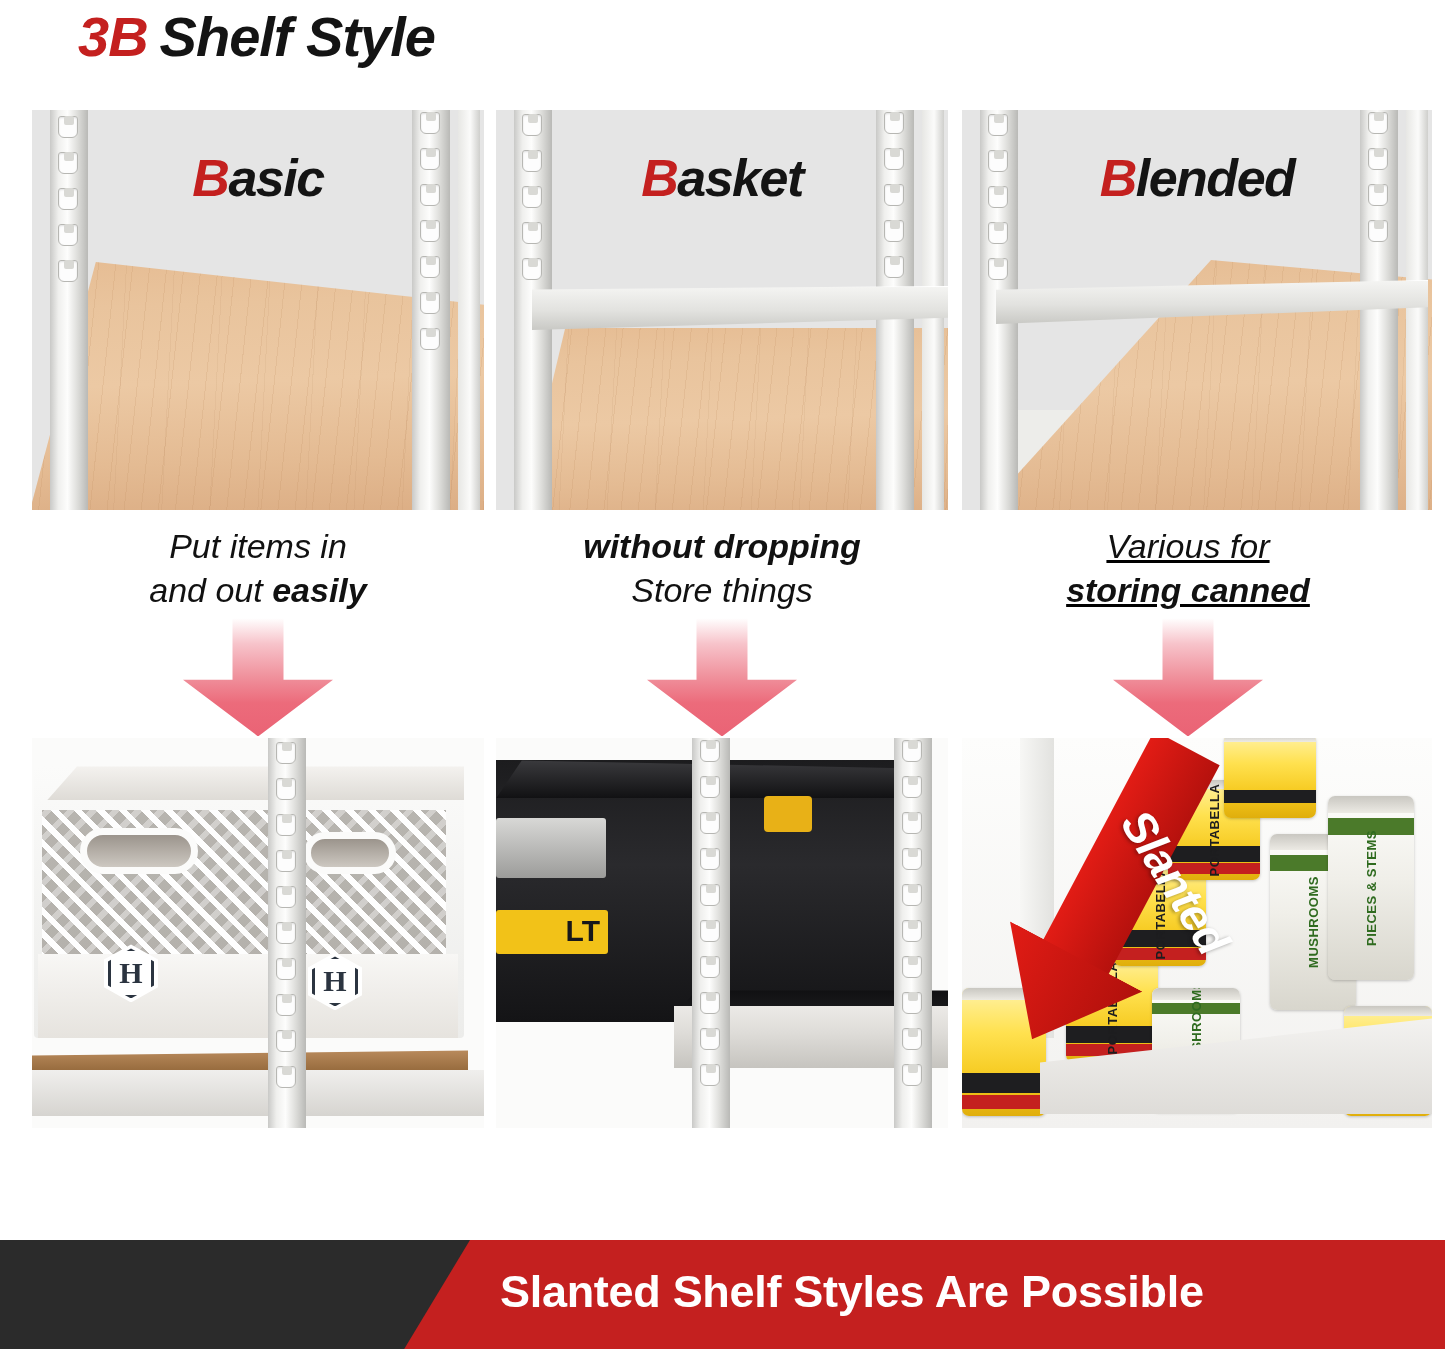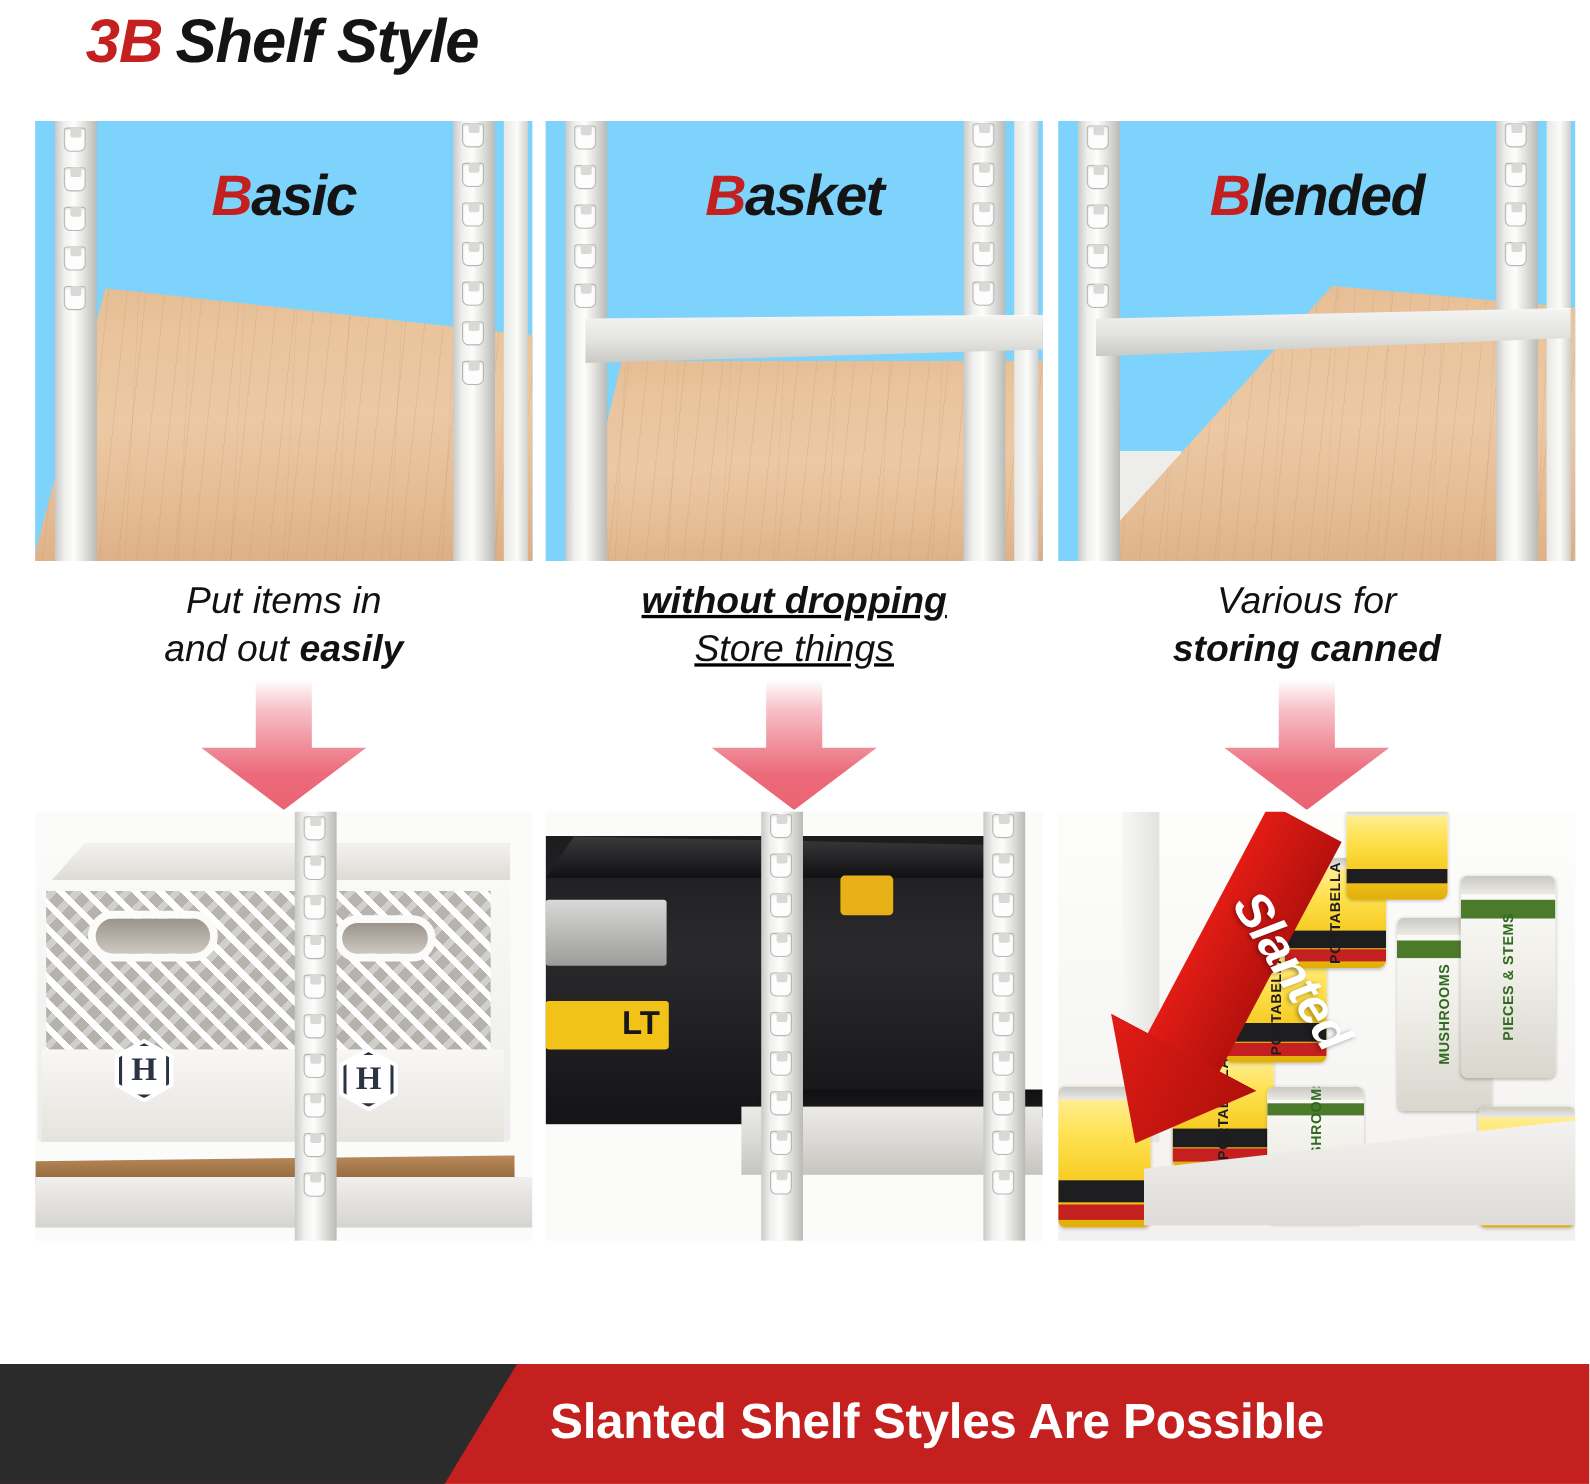--- a/index.html
+++ b/index.html
@@ -18,27 +18,27 @@
     font-size:56px; font-weight:bold; font-style:italic;
     letter-spacing:-1px; white-space:nowrap;
   }
   .title .red { color:#c4201f; }
   .title .blk { color:#141414; }
   .title .sp { display:inline-block; width:12px; }
 
   
   .col { position:absolute; top:110px; width:452px; }
   .col-1 { left:32px; }
-  .col-2 { left:496px;text-decoration:underline; }
-  .col-3 { left:962px; }
+  .col-2 { left:496px; }
+  .col-3 { left:962px;text-decoration:underline; }
 
   
   .photo {
     position:relative; width:452px; height:400px;
-    background:#7dd3fc; overflow:hidden;
+    background:#e5e5e5; overflow:hidden;
   }
   .photo.wide { width:470px; }
 
   .panel-label {
     position:absolute; top:38px; left:0; width:100%;
     text-align:center; z-index:9;
     font-size:52px; font-weight:bold; font-style:italic;
     letter-spacing:-1.5px; white-space:nowrap;
   }
   .panel-label .red { color:#c4201f; }

